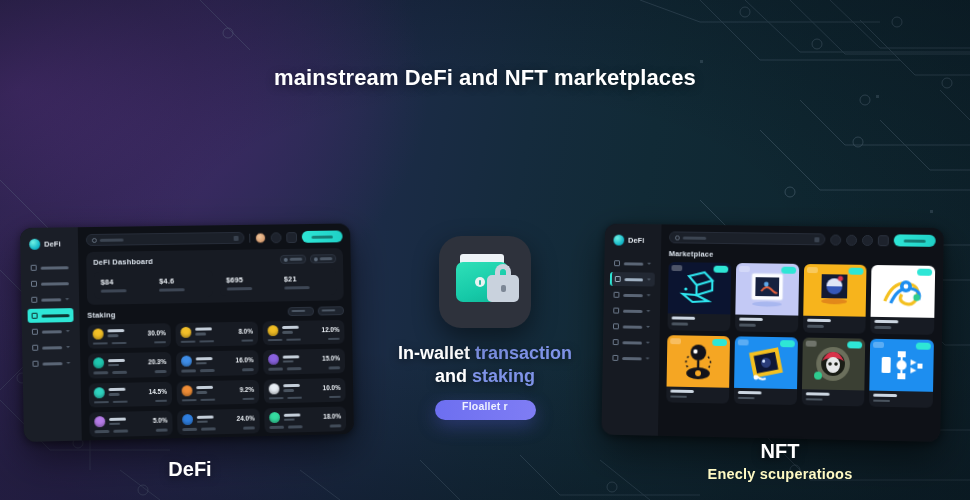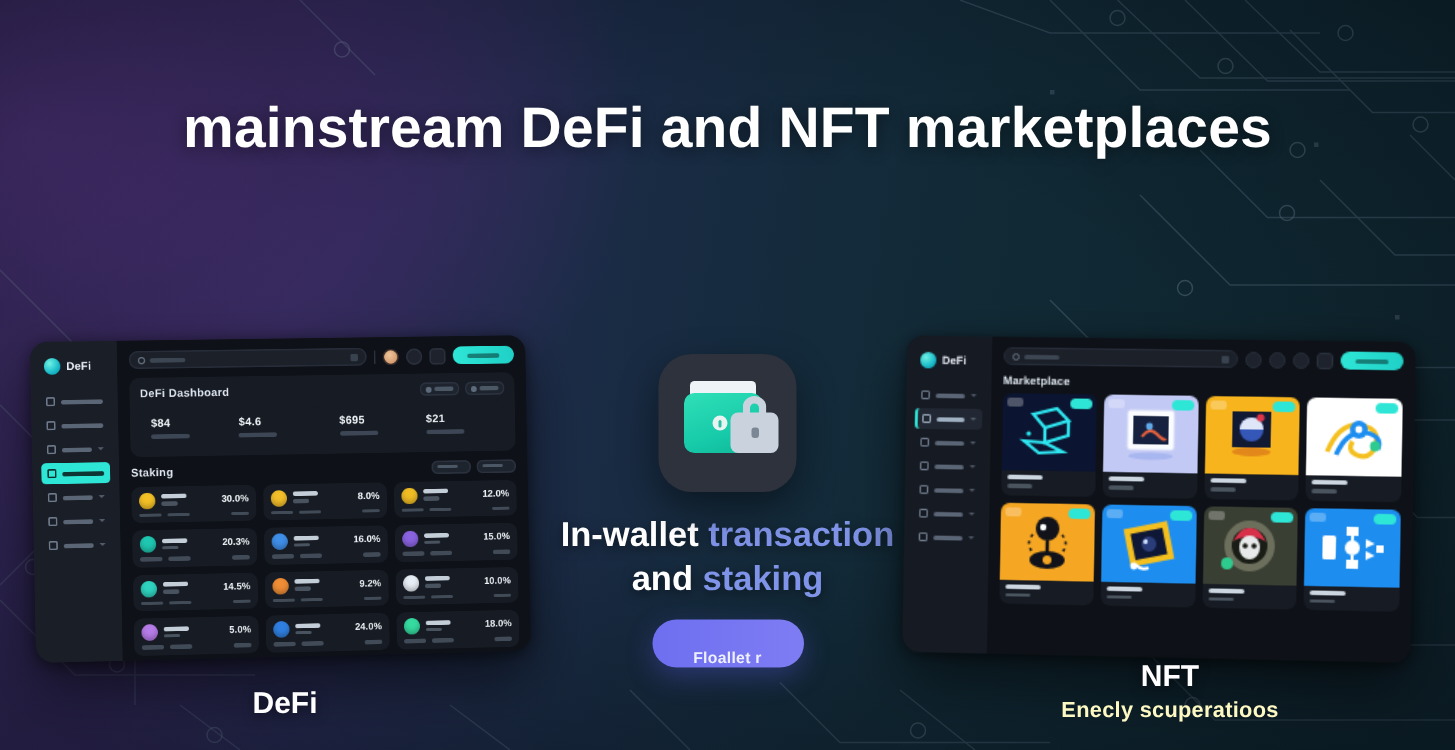--- a/index.html
+++ b/index.html
@@ -24,21 +24,21 @@
     background:radial-gradient(ellipse 75% 65% at 50% 46%, rgba(0,0,0,0) 40%, rgba(5,10,18,.40) 100%);
   }
 
   
   .headline{
     position:absolute; left:0; right:0; top:52px; text-align:center;
     line-height:1.04; letter-spacing:.1px;
     text-shadow:0 2px 10px rgba(0,0,0,.45);
   }
   .hl1{ font-size:35px; font-weight:700; color:#ffffff; white-space:nowrap; }
-  .hl2{ font-size:38px; font-weight:700; color:#ffffff; margin-top:15px; white-space:nowrap; }
+  .hl2{ font-size:22px; font-weight:700; color:#ffffff; margin-top:15px; white-space:nowrap; }
   .accent{ color:#2ee6d6; }
 
   
   .panel{
     position:absolute;
     background:#12151c;
     border-radius:12px;
     overflow:hidden;
     box-shadow:0 16px 40px rgba(0,0,0,.55), 0 2px 10px rgba(0,0,0,.5);
     display:flex;
@@ -200,28 +200,28 @@
   .w-shackle{
     position:absolute; left:56px; top:28px; width:16px; height:16px;
     border:5px solid #c9d2dd; border-bottom:none;
     border-radius:9px 9px 0 0;
   }
   .w-keyhole{
     position:absolute; left:62px; top:49px; width:5px; height:7px;
     background:#7c8795; border-radius:2px;
   }
   .center-h{
-    margin-top:14px; font-size:23px; font-weight:700; color:#ffffff;
+    margin-top:14px; font-size:18px; font-weight:700; color:#ffffff;
     line-height:1.28; text-shadow:0 2px 8px rgba(0,0,0,.5);
   }
   .center-h .blue{ color:#7f93e8; }
   .cta{
-    margin:12px auto 0; width:101px; height:32px; border-radius:16px;
+    margin:12px auto 0; width:101px; height:20px; border-radius:16px;
     background:linear-gradient(90deg,#6d6ff0,#7f7df4);
-    display:flex; align-items:flex-end; justify-content:center;
+    display:flex; align-items:flex-start; justify-content:center;
     box-shadow:0 6px 18px rgba(90,90,220,.35);
   }
   .cta span{
     font-size:10.5px; font-weight:700; color:#eef0ff; letter-spacing:.2px;
     filter:blur(.35px);
   }
 
   
   .cap{ position:absolute; text-align:center; width:260px; }
   .cap-l{ left:60px; top:458px; }

